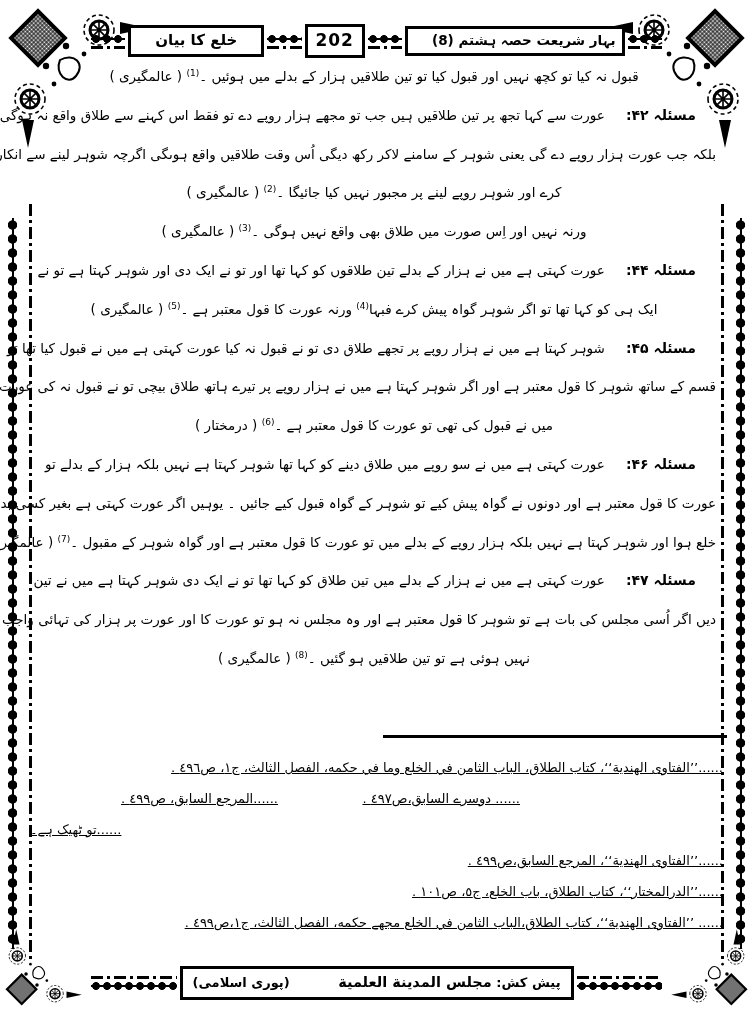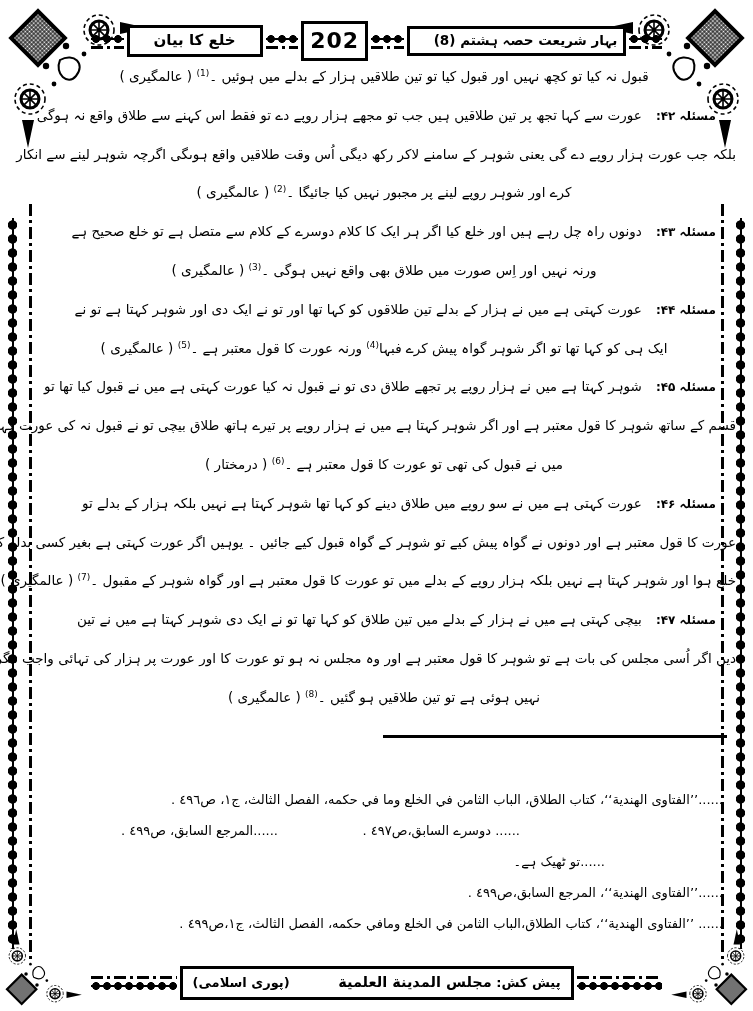--- a/index.html
+++ b/index.html
@@ -34,39 +34,39 @@
   .corner.tr{top:2px;right:2px;width:150px;height:150px;transform:scaleX(-1);}
   .corner.bl{bottom:2px;left:2px;width:82px;height:82px;transform:scaleY(-1);}
   .corner.br{bottom:2px;right:2px;width:82px;height:82px;transform:scale(-1,-1);}
   
   .bar{position:absolute;left:88px;right:88px;display:flex;align-items:center;}
   .bar.top{top:24px;height:34px;justify-content:flex-end;}
   .bar.bottom{bottom:8px;height:40px;}
   .hbox{border:3px solid #000;background:#fff;text-align:center;font-weight:bold;
         direction:rtl;padding:3px 6px 4px;line-height:1.25;white-space:nowrap;}
   .hbox.title-left{min-width:118px;font-size:15px;}
-  .hbox.pagenum{min-width:42px;font-size:22px;font-weight:bold;letter-spacing:1px;}
+  .hbox.pagenum{min-width:42px;font-size:17px;font-weight:bold;letter-spacing:1px;}
   .hbox.title-right{min-width:138px;font-size:13.5px;padding-left:24px;}
   .hbox.publisher{font-size:13px;padding:4px 10px 5px;}
   .publisher b{font-size:14.5px;margin-left:44px;}
   
-  .textblock{position:absolute;top:57px;left:32px;right:17px;}
+  .textblock{position:absolute;top:57px;left:32px;right:37px;}
   .line{direction:rtl;text-align:right;font-size:13.5px;height:38.8px;line-height:38.8px;
         white-space:nowrap;overflow:visible;}
   .line.center{text-align:center;}
   .line.head{padding-right:20px;}
-  .mlabel{font-weight:bold;font-size:12px;margin-left:14px;}
+  .mlabel{font-weight:bold;font-size:14px;margin-left:21px;}
   sup{font-size:9px;line-height:0;}
   
   .fnsep{position:absolute;top:735px;right:26px;left:383px;height:3px;background:#000;}
-  .footnotes{position:absolute;top:784px;left:30px;right:30px;}
+  .footnotes{position:absolute;top:752px;left:30px;right:30px;text-decoration:underline;}
   .fnline{direction:rtl;text-align:right;font-size:13px;height:31px;line-height:31px;white-space:nowrap;}
   .fnline.two{display:flex;flex-direction:row;justify-content:space-between;padding-right:203px;padding-left:56px;}
   .fnline.two span{display:inline-block;margin-left:35px;}
-  .fnline.indent{padding-right:118px;text-align:right;}
+  .fnline.indent{padding-right:118px;text-align:left;}
 </style>
 </head>
 <body>
 
 <svg width="0" height="0" style="position:absolute" aria-hidden="true">
   <defs>
     <pattern id="hatch" width="6" height="6" patternUnits="userSpaceOnUse">
       <path d="M0 0H6M0 3H6M0 6H6M0 0V6M3 0V6M6 0V6" stroke="#000" stroke-width="1"></path>
     </pattern>
     <symbol id="orn" viewBox="0 0 150 150">
@@ -146,59 +146,57 @@
 
 <div class="textblock">
   <div class="line center">قبول نہ کیا تو کچھ نہیں اور قبول کیا تو تین طلاقیں ہزار کے بدلے میں ہوئیں ۔<sup>(1)</sup> ( عالمگیری )</div>
 
   <div class="line head">
     <span class="mlabel">مسئلہ ۴۲:</span><span>عورت سے کہا تجھ پر تین طلاقیں ہیں جب تو مجھے ہزار روپے دے تو فقط اس کہنے سے طلاق واقع نہ ہوگی</span>
   </div>
   <div class="line">بلکہ جب عورت ہزار روپے دے گی یعنی شوہر کے سامنے لاکر رکھ دیگی اُس وقت طلاقیں واقع ہوںگی اگرچہ شوہر لینے سے انکار</div>
   <div class="line center">کرے اور شوہر روپے لینے پر مجبور نہیں کیا جائیگا ۔<sup>(2)</sup> ( عالمگیری )</div>
 
-  <div class="line head">
-    <span class="mlabel">مسئلہ ۴۳:</span><span>دونوں راہ چل رہے ہیں اور خلع کیا اگر ہر ایک کا کلام دوسرے کے کلام سے متصل ہے تو خلع صحیح ہے</span>
-  </div>
   <div class="line center">ورنہ نہیں اور اِس صورت میں طلاق بھی واقع نہیں ہوگی ۔<sup>(3)</sup> ( عالمگیری )</div>
 
   <div class="line head">
     <span class="mlabel">مسئلہ ۴۴:</span><span>عورت کہتی ہے میں نے ہزار کے بدلے تین طلاقوں کو کہا تھا اور تو نے ایک دی اور شوہر کہتا ہے تو نے</span>
   </div>
   <div class="line center">ایک ہی کو کہا تھا تو اگر شوہر گواہ پیش کرے فبہا<sup>(4)</sup> ورنہ عورت کا قول معتبر ہے ۔<sup>(5)</sup> ( عالمگیری )</div>
 
   <div class="line head">
     <span class="mlabel">مسئلہ ۴۵:</span><span>شوہر کہتا ہے میں نے ہزار روپے پر تجھے طلاق دی تو نے قبول نہ کیا عورت کہتی ہے میں نے قبول کیا تھا تو</span>
   </div>
   <div class="line">قسم کے ساتھ شوہر کا قول معتبر ہے اور اگر شوہر کہتا ہے میں نے ہزار روپے پر تیرے ہاتھ طلاق بیچی تو نے قبول نہ کی عورت کہتی ہے</div>
   <div class="line center">میں نے قبول کی تھی تو عورت کا قول معتبر ہے ۔<sup>(6)</sup> ( درمختار )</div>
 
   <div class="line head">
     <span class="mlabel">مسئلہ ۴۶:</span><span>عورت کہتی ہے میں نے سو روپے میں طلاق دینے کو کہا تھا شوہر کہتا ہے نہیں بلکہ ہزار کے بدلے تو</span>
   </div>
   <div class="line">عورت کا قول معتبر ہے اور دونوں نے گواہ پیش کیے تو شوہر کے گواہ قبول کیے جائیں ۔ یوہیں اگر عورت کہتی ہے بغیر کسی بدلے کے</div>
   <div class="line">خلع ہوا اور شوہر کہتا ہے نہیں بلکہ ہزار روپے کے بدلے میں تو عورت کا قول معتبر ہے اور گواہ شوہر کے مقبول ۔<sup>(7)</sup> ( عالمگیری )</div>
 
   <div class="line head">
-    <span class="mlabel">مسئلہ ۴۷:</span><span>بیچی کہتی ہے میں نے ہزار کے بدلے میں تین طلاق کو کہا تھا تو نے ایک دی شوہر کہتا ہے میں نے تین</span>
+    <span class="mlabel">مسئلہ ۴۷:</span><span>عورت کہتی ہے میں نے ہزار کے بدلے میں تین طلاق کو کہا تھا تو نے ایک دی شوہر کہتا ہے میں نے تین</span>
   </div>
   <div class="line">دیں اگر اُسی مجلس کی بات ہے تو شوہر کا قول معتبر ہے اور وہ مجلس نہ ہو تو عورت کا اور عورت پر ہزار کی تہائی واجب مگر عدت پوری</div>
   <div class="line center">نہیں ہوئی ہے تو تین طلاقیں ہو گئیں ۔<sup>(8)</sup> ( عالمگیری )</div>
 </div>
 
 <div class="fnsep"></div>
 <div class="footnotes">
   <div class="fnline">......’’الفتاوى الهندية‘‘، كتاب الطلاق، الباب الثامن في الخلع وما في حكمه، الفصل الثالث، ج١، ص٤٩٦ .</div>
   <div class="fnline two">
     <span>...... دوسرے السابق،ص٤٩٧ .</span>
     <span>......المرجع السابق، ص٤٩٩ .</span>
   </div>
   <div class="fnline indent">......تو ٹھیک ہے۔</div>
   <div class="fnline">......’’الفتاوى الهندية‘‘، المرجع السابق،ص٤٩٩ .</div>
-  <div class="fnline">...... ’’الفتاوى الهندية‘‘، كتاب الطلاق،الباب الثامن في الخلع ومافي حكمه، الفصل الثالث، ج١،ص٤٩٩ .</div>
+  <div class="fnline">......’’الدرالمختار‘‘، كتاب الطلاق، باب الخلع، ج٥، ص١٠١ .</div>
+  <div class="fnline">...... ’’الفتاوى الهندية‘‘، كتاب الطلاق،الباب الثامن في الخلع مجھے حكمه، الفصل الثالث، ج١،ص٤٩٩ .</div>
 </div>
 
 <div class="bar bottom">
   <div class="chain flip">
       <div class="beads-h"></div>
       <div class="dashdot-h"></div>
     </div>
   <div class="hbox publisher">
     <span>پیش کش:</span>
     <b>مجلس المدينة العلمية</b>

